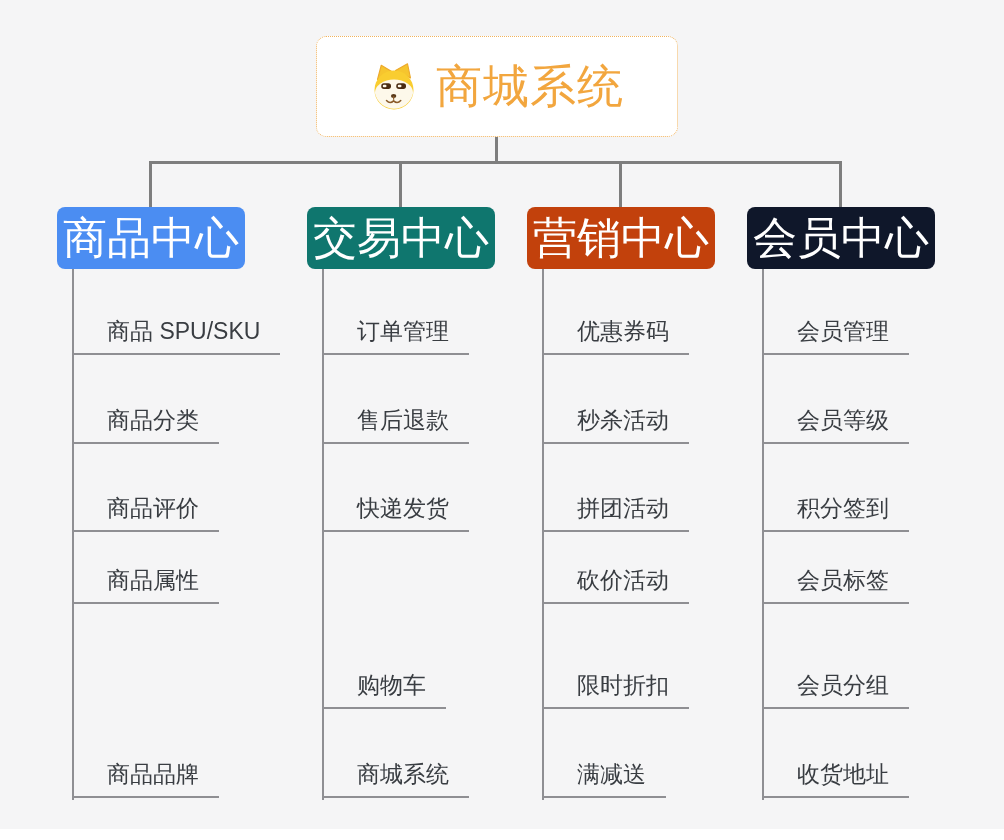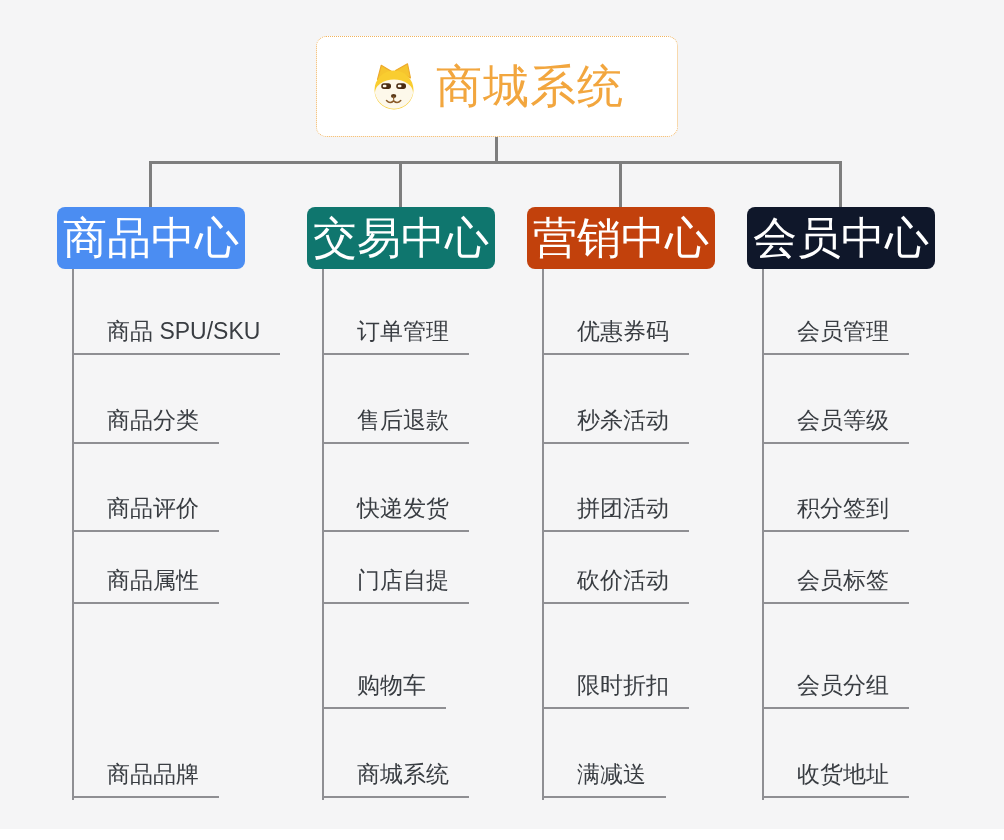--- a/index.html
+++ b/index.html
@@ -133,21 +133,20 @@
     <div class="leaf r3">商品属性</div>
     <div class="leaf r5">商品品牌</div>
   </div>
 
   <div class="branch c1">
     <div class="header" style="background: #0f766e;">交易中心</div>
     <div class="trunk"></div>
     <div class="leaf r0">订单管理</div>
     <div class="leaf r1">售后退款</div>
     <div class="leaf r2">快递发货</div>
-    <div class="leaf r3">门店自提</div>
     <div class="leaf r4">购物车</div>
     <div class="leaf r5">商城系统</div>
   </div>
 
   <div class="branch c2">
     <div class="header" style="background: #c2410c;">营销中心</div>
     <div class="trunk"></div>
     <div class="leaf r0">优惠券码</div>
     <div class="leaf r1">秒杀活动</div>
     <div class="leaf r2">拼团活动</div>

